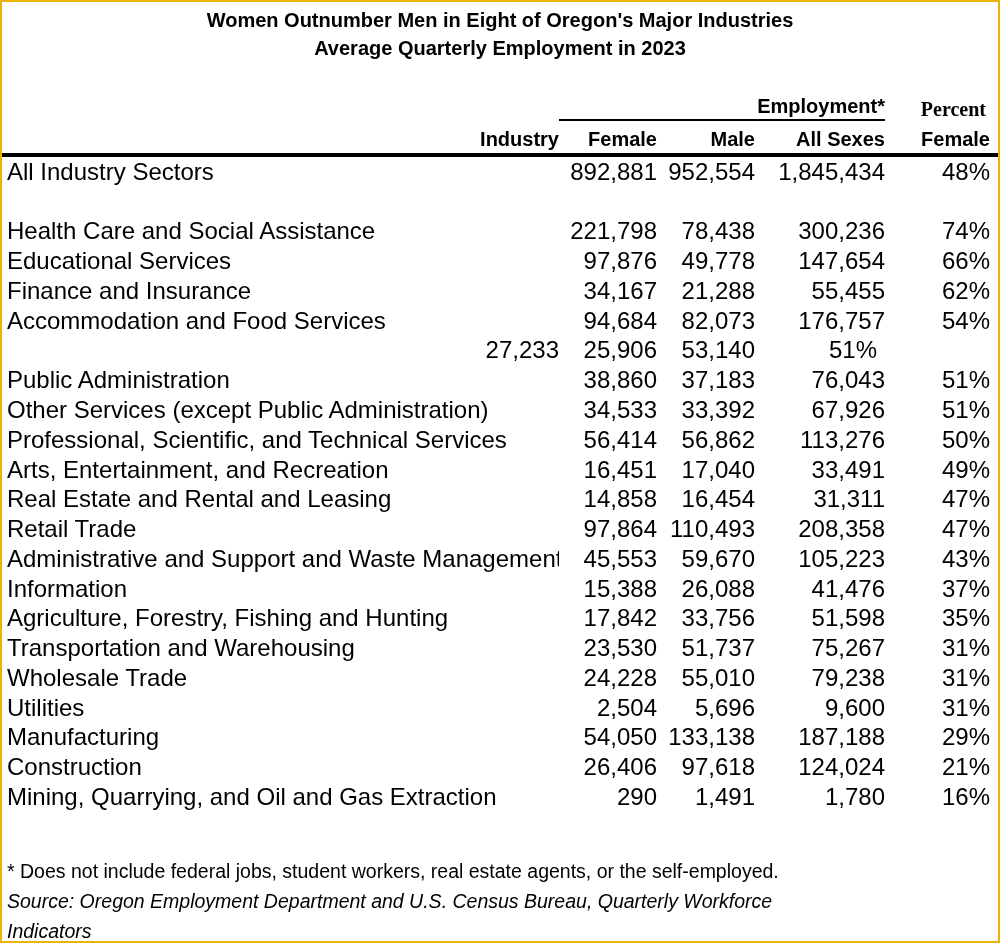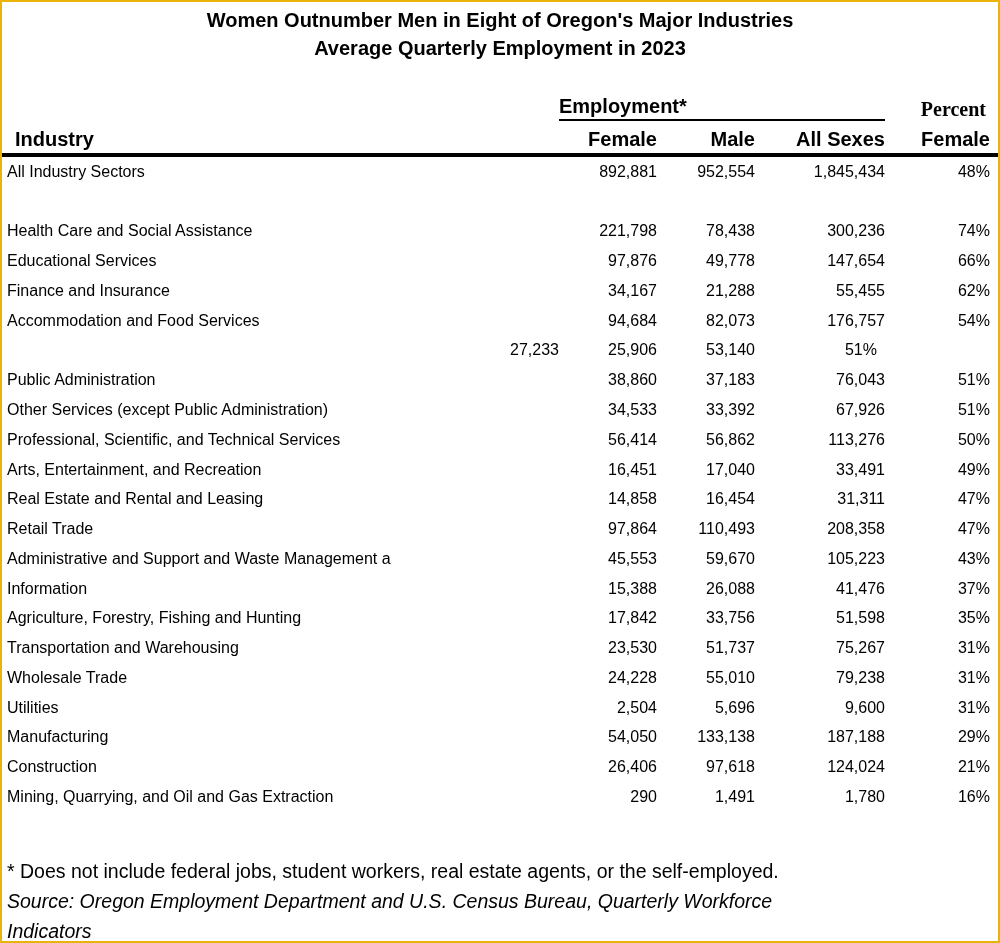--- a/index.html
+++ b/index.html
@@ -27,51 +27,51 @@
   .thead-group {
     display: grid;
     grid-template-columns: 557px 326px 1fr;
     align-items: end;
     height: 31px;
     margin-top: 28px;
     font-weight: bold;
     font-size: 20px;
   }
   .employment-cell {
-    text-align: left;
+    text-align: right;
     border-bottom: 2px solid #000000;
     padding-bottom: 1px;
   }
   .percent-cell { text-align: right; padding-right: 12px; font-family: Liberation Serif, serif; }
   
   .thead-cols {
     display: grid;
     grid-template-columns: 557px 98px 98px 130px 1fr;
     align-items: end;
     height: 32px;
     padding-bottom: 2px;
     font-weight: bold;
     font-size: 20px;
   }
-  .h-industry { padding-left: 5px; text-align: left; margin-left: 8px; }
+  .h-industry { padding-left: 5px; text-align: right; margin-left: 8px; }
   .h-num { text-align: right; }
   .h-pct { text-align: right; padding-right: 8px; }
   
   .header-divider {
     height: 3px;
     border-top: 1px solid #000000;
     border-bottom: 3px solid #000000;
   }
   
   .row {
     display: grid;
     grid-template-columns: 557px 98px 98px 130px 1fr;
     height: 29.77px;
     align-items: center;
-    font-size: 16px;
+    font-size: 24px;
   }
   .c-industry { padding-left: 5px; white-space: nowrap; overflow: hidden; }
   .c-num { text-align: right; white-space: nowrap; }
   .c-pct { text-align: right; padding-right: 8px; white-space: nowrap; }
   
   .footnote {
     margin-top: 44px;
     padding-left: 5px;
     font-size: 19.5px;
     line-height: 30px;

